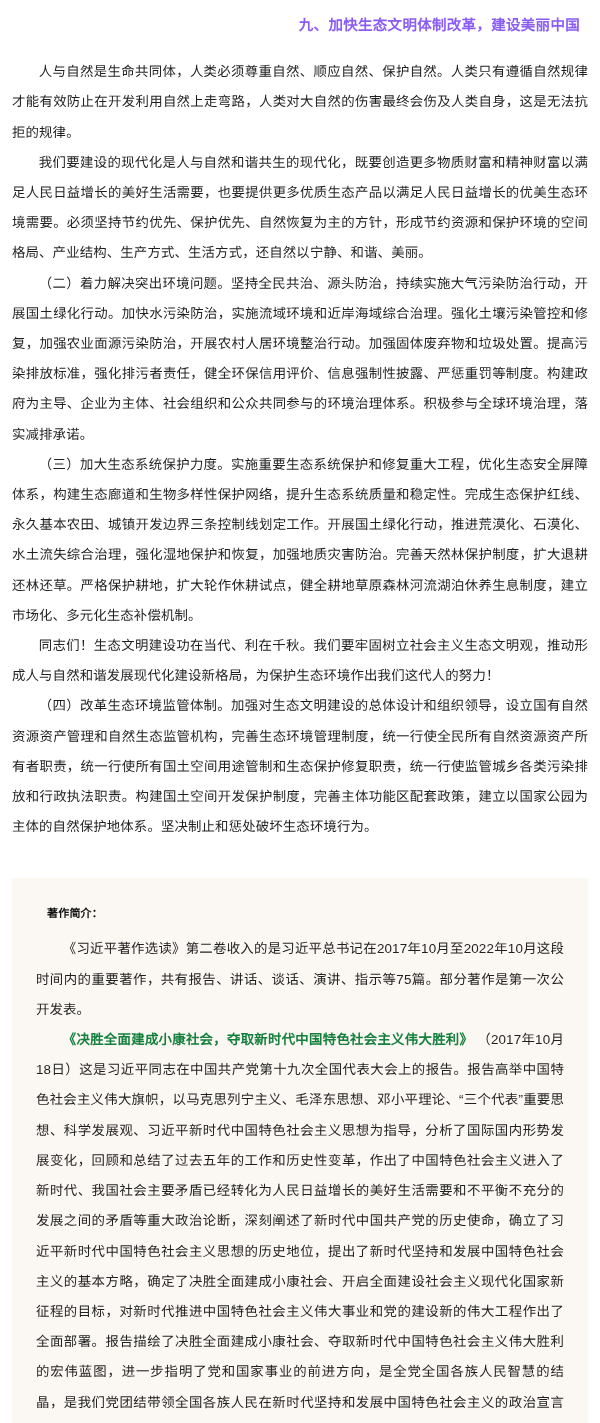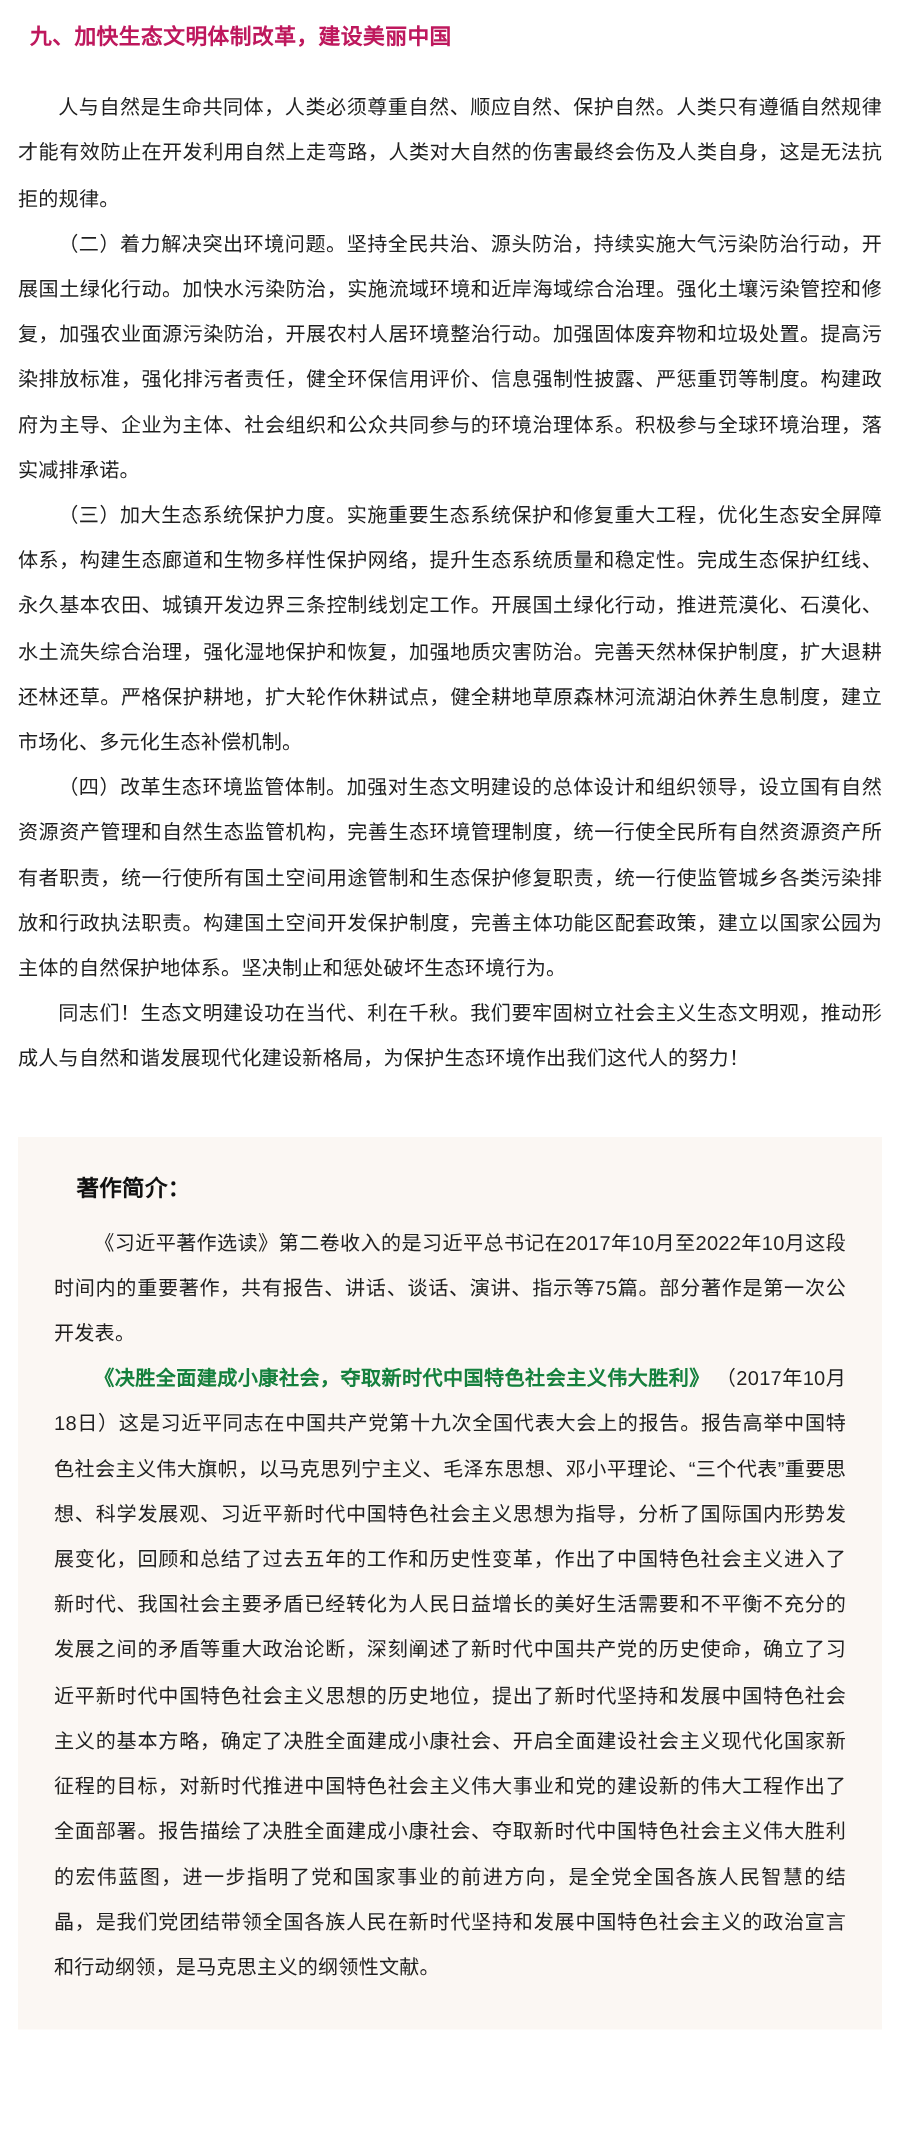--- a/index.html
+++ b/index.html
@@ -15,24 +15,24 @@
     color: #1a1a1a;
     -webkit-font-smoothing: antialiased;
   }
   .page {
     width: 600px;
     box-sizing: border-box;
     padding: 0;
     position: relative;
   }
   .doc-title {
-    text-align: left;
+    text-align: right;
     font-size: 14.5px;
     font-weight: bold;
-    color: #be185d;
+    color: #8b5cf6;
     letter-spacing: 0.3px;
     margin: 0;
     padding: 14px 20px 10px 20px;
     line-height: 1.6;
   }
   .article-body {
     padding: 10px 12px 0 12px;
   }
   .para {
     font-size: 13.4px;
@@ -47,21 +47,21 @@
   .closing {
     margin-bottom: 0;
   }
   .intro-box {
     margin: 36px 12px 0 12px;
     background: #fbf7f3;
     padding: 20px 24px 26px 24px;
     box-sizing: border-box;
   }
   .intro-box .box-heading {
-    font-size: 15px;
+    font-size: 11px;
     font-weight: bold;
     color: #111111;
     margin: 0 0 6px 0;
     text-indent: 1em;
     line-height: 30px;
     letter-spacing: 0.2px;
   }
   .intro-box .para {
     color: #1f1f1f;
   }
@@ -72,24 +72,25 @@
 </style>
 </head>
 <body>
 
 <div class="page">
 
   <h1 class="doc-title">九、加快生态文明体制改革，建设美丽中国</h1>
 
   <div class="article-body">
     <p class="para">人与自然是生命共同体，人类必须尊重自然、顺应自然、保护自然。人类只有遵循自然规律才能有效防止在开发利用自然上走弯路，人类对大自然的伤害最终会伤及人类自身，这是无法抗拒的规律。</p>
+    <p class="para">我们要建设的现代化是人与自然和谐共生的现代化，既要创造更多物质财富和精神财富以满足人民日益增长的美好生活需要，也要提供更多优质生态产品以满足人民日益增长的优美生态环境需要。必须坚持节约优先、保护优先、自然恢复为主的方针，形成节约资源和保护环境的空间格局、产业结构、生产方式、生活方式，还自然以宁静、和谐、美丽。</p>
     <p class="para">（二）着力解决突出环境问题。坚持全民共治、源头防治，持续实施大气污染防治行动，开展国土绿化行动。加快水污染防治，实施流域环境和近岸海域综合治理。强化土壤污染管控和修复，加强农业面源污染防治，开展农村人居环境整治行动。加强固体废弃物和垃圾处置。提高污染排放标准，强化排污者责任，健全环保信用评价、信息强制性披露、严惩重罚等制度。构建政府为主导、企业为主体、社会组织和公众共同参与的环境治理体系。积极参与全球环境治理，落实减排承诺。</p>
     <p class="para">（三）加大生态系统保护力度。实施重要生态系统保护和修复重大工程，优化生态安全屏障体系，构建生态廊道和生物多样性保护网络，提升生态系统质量和稳定性。完成生态保护红线、永久基本农田、城镇开发边界三条控制线划定工作。开展国土绿化行动，推进荒漠化、石漠化、水土流失综合治理，强化湿地保护和恢复，加强地质灾害防治。完善天然林保护制度，扩大退耕还林还草。严格保护耕地，扩大轮作休耕试点，健全耕地草原森林河流湖泊休养生息制度，建立市场化、多元化生态补偿机制。</p>
+    <p class="para closing">同志们！生态文明建设功在当代、利在千秋。我们要牢固树立社会主义生态文明观，推动形成人与自然和谐发展现代化建设新格局，为保护生态环境作出我们这代人的努力！</p>
     <p class="para">（四）改革生态环境监管体制。加强对生态文明建设的总体设计和组织领导，设立国有自然资源资产管理和自然生态监管机构，完善生态环境管理制度，统一行使全民所有自然资源资产所有者职责，统一行使所有国土空间用途管制和生态保护修复职责，统一行使监管城乡各类污染排放和行政执法职责。构建国土空间开发保护制度，完善主体功能区配套政策，建立以国家公园为主体的自然保护地体系。坚决制止和惩处破坏生态环境行为。</p>
-    <p class="para closing">同志们！生态文明建设功在当代、利在千秋。我们要牢固树立社会主义生态文明观，推动形成人与自然和谐发展现代化建设新格局，为保护生态环境作出我们这代人的努力！</p>
   </div>
 
   <div class="intro-box">
     <p class="box-heading">著作简介：</p>
     <p class="para">《习近平著作选读》第二卷收入的是习近平总书记在2017年10月至2022年10月这段时间内的重要著作，共有报告、讲话、谈话、演讲、指示等75篇。部分著作是第一次公开发表。</p>
     <p class="para work-entry"><span class="work-title">《决胜全面建成小康社会，夺取新时代中国特色社会主义伟大胜利》</span> <span>（2017年10月18日）这是习近平同志在中国共产党第十九次全国代表大会上的报告。报告高举中国特色社会主义伟大旗帜，以马克思列宁主义、毛泽东思想、邓小平理论、“三个代表”重要思想、科学发展观、习近平新时代中国特色社会主义思想为指导，分析了国际国内形势发展变化，回顾和总结了过去五年的工作和历史性变革，作出了中国特色社会主义进入了新时代、我国社会主要矛盾已经转化为人民日益增长的美好生活需要和不平衡不充分的发展之间的矛盾等重大政治论断，深刻阐述了新时代中国共产党的历史使命，确立了习近平新时代中国特色社会主义思想的历史地位，提出了新时代坚持和发展中国特色社会主义的基本方略，确定了决胜全面建成小康社会、开启全面建设社会主义现代化国家新征程的目标，对新时代推进中国特色社会主义伟大事业和党的建设新的伟大工程作出了全面部署。报告描绘了决胜全面建成小康社会、夺取新时代中国特色社会主义伟大胜利的宏伟蓝图，进一步指明了党和国家事业的前进方向，是全党全国各族人民智慧的结晶，是我们党团结带领全国各族人民在新时代坚持和发展中国特色社会主义的政治宣言和行动纲领，是马克思主义的纲领性文献。</span></p>
   </div>
 
 </div>
 

